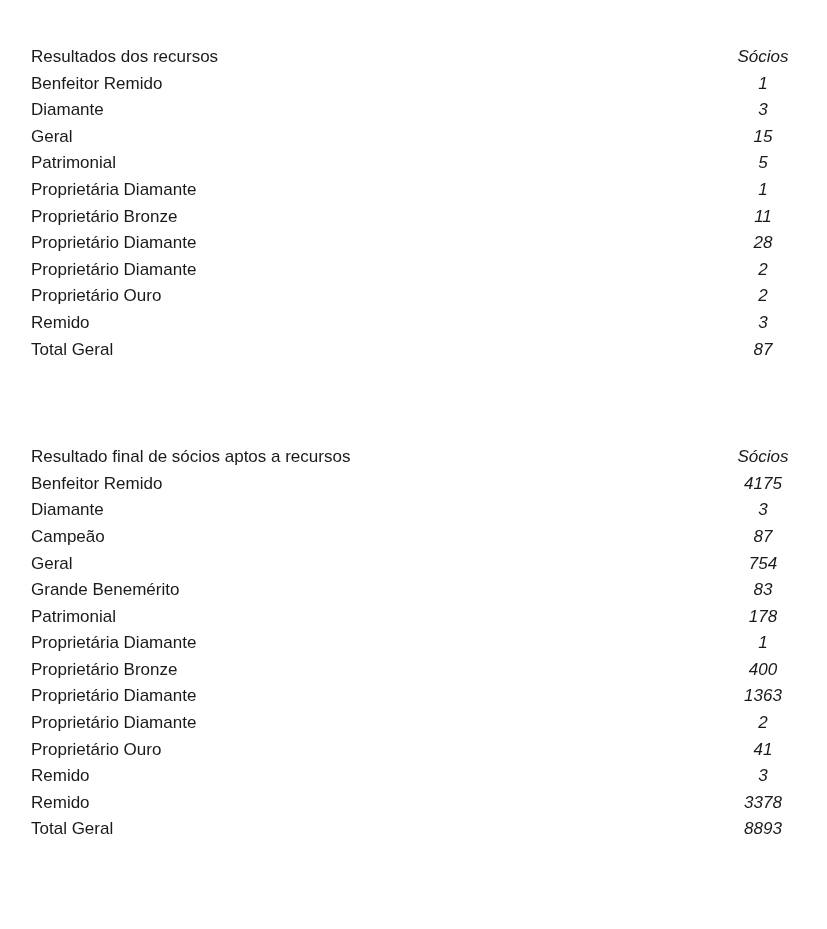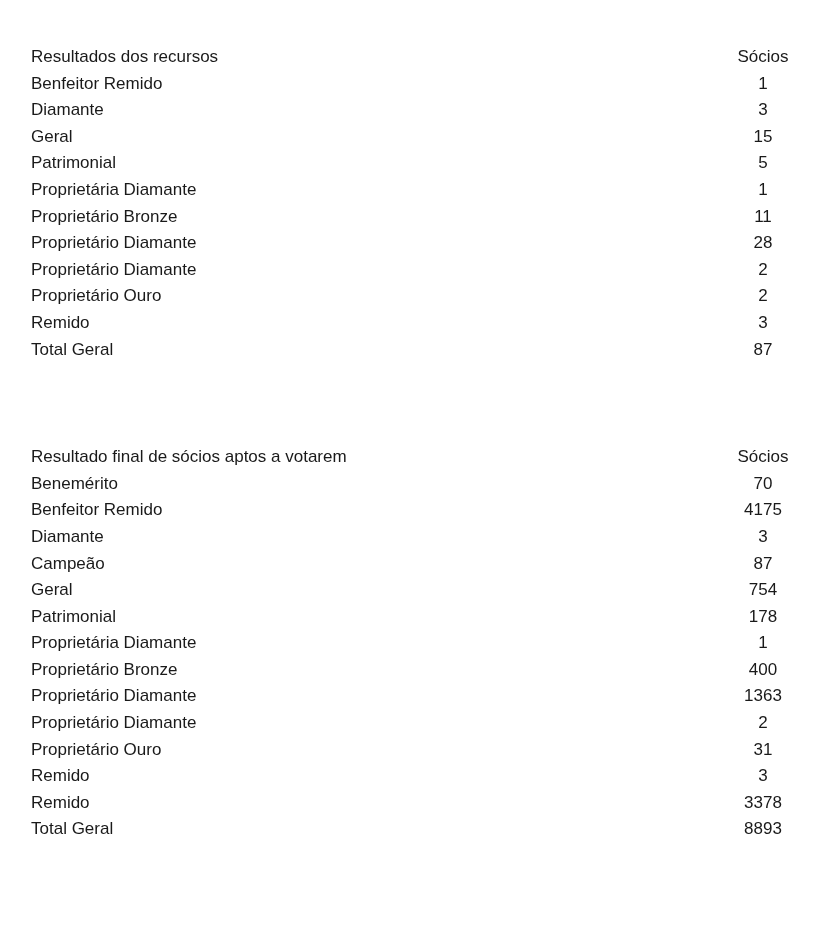--- a/index.html
+++ b/index.html
@@ -33,20 +33,21 @@
   .report-table .label {
     flex: 1 1 auto;
     white-space: nowrap;
     overflow: hidden;
   }
   .report-table .value {
     flex: 0 0 64px;
     width: 64px;
     text-align: center;
     white-space: nowrap;
+    font-style: italic;
   }
   .table-gap {
     height: 81px;
   }
 </style>
 </head>
 <body>
 
 <div class="page">
 
@@ -110,28 +111,24 @@
     <span class="label">Total Geral</span>
     <span class="value">87</span>
   </div>
 </div>
   </div>
 
   <div class="table-gap"></div>
 
   <div class="report-table">
     <div class="row header-row">
-      <span class="label">Resultado final de sócios aptos a votarem</span>
+      <span class="label">Resultado final de sócios aptos a recursos</span>
       <span class="value">Sócios</span>
     </div>
     <div class="rows">
-  <div class="row">
-    <span class="label">Benemérito</span>
-    <span class="value">70</span>
-  </div>
 
   <div class="row">
     <span class="label">Benfeitor Remido</span>
     <span class="value">4175</span>
   </div>
 
 
   <div class="row">
     <span class="label">Diamante</span>
     <span class="value">3</span>
@@ -140,20 +137,24 @@
   <div class="row">
     <span class="label">Campeão</span>
     <span class="value">87</span>
   </div>
 
   <div class="row">
     <span class="label">Geral</span>
     <span class="value">754</span>
   </div>
 
+  <div class="row">
+    <span class="label">Grande Benemérito</span>
+    <span class="value">83</span>
+  </div>
 
   <div class="row">
     <span class="label">Patrimonial</span>
     <span class="value">178</span>
   </div>
 
   <div class="row">
     <span class="label">Proprietária Diamante</span>
     <span class="value">1</span>
   </div>
@@ -168,21 +169,21 @@
     <span class="value">1363</span>
   </div>
 
   <div class="row">
     <span class="label">Proprietário Diamante</span>
     <span class="value">2</span>
   </div>
 
   <div class="row">
     <span class="label">Proprietário Ouro</span>
-    <span class="value">31</span>
+    <span class="value">41</span>
   </div>
 
   <div class="row">
     <span class="label">Remido</span>
     <span class="value">3</span>
   </div>
 
   <div class="row">
     <span class="label">Remido</span>
     <span class="value">3378</span>

